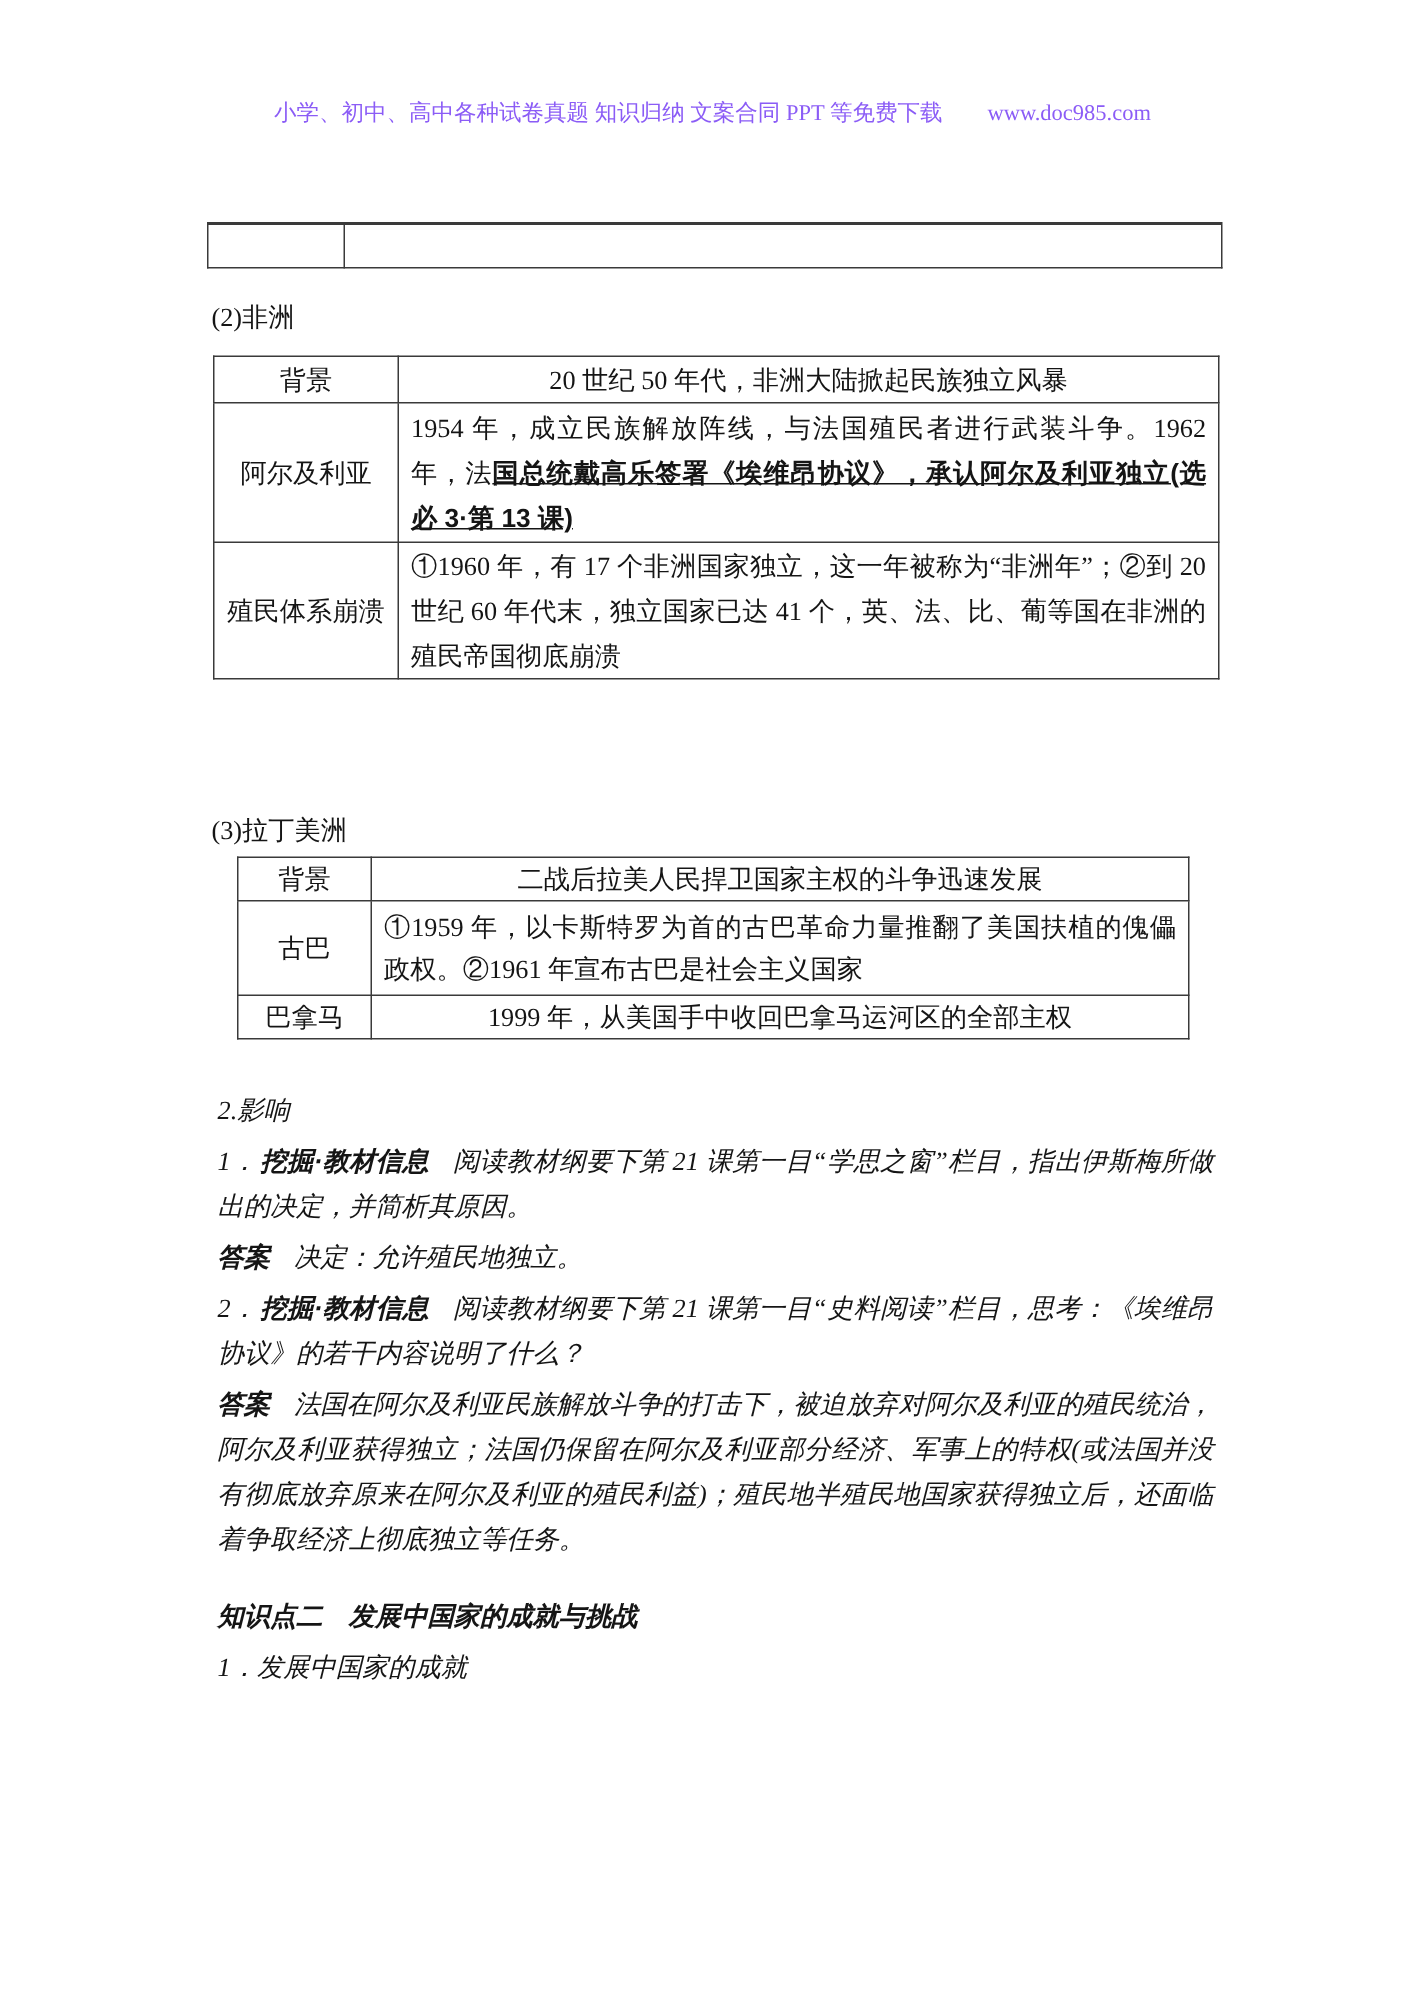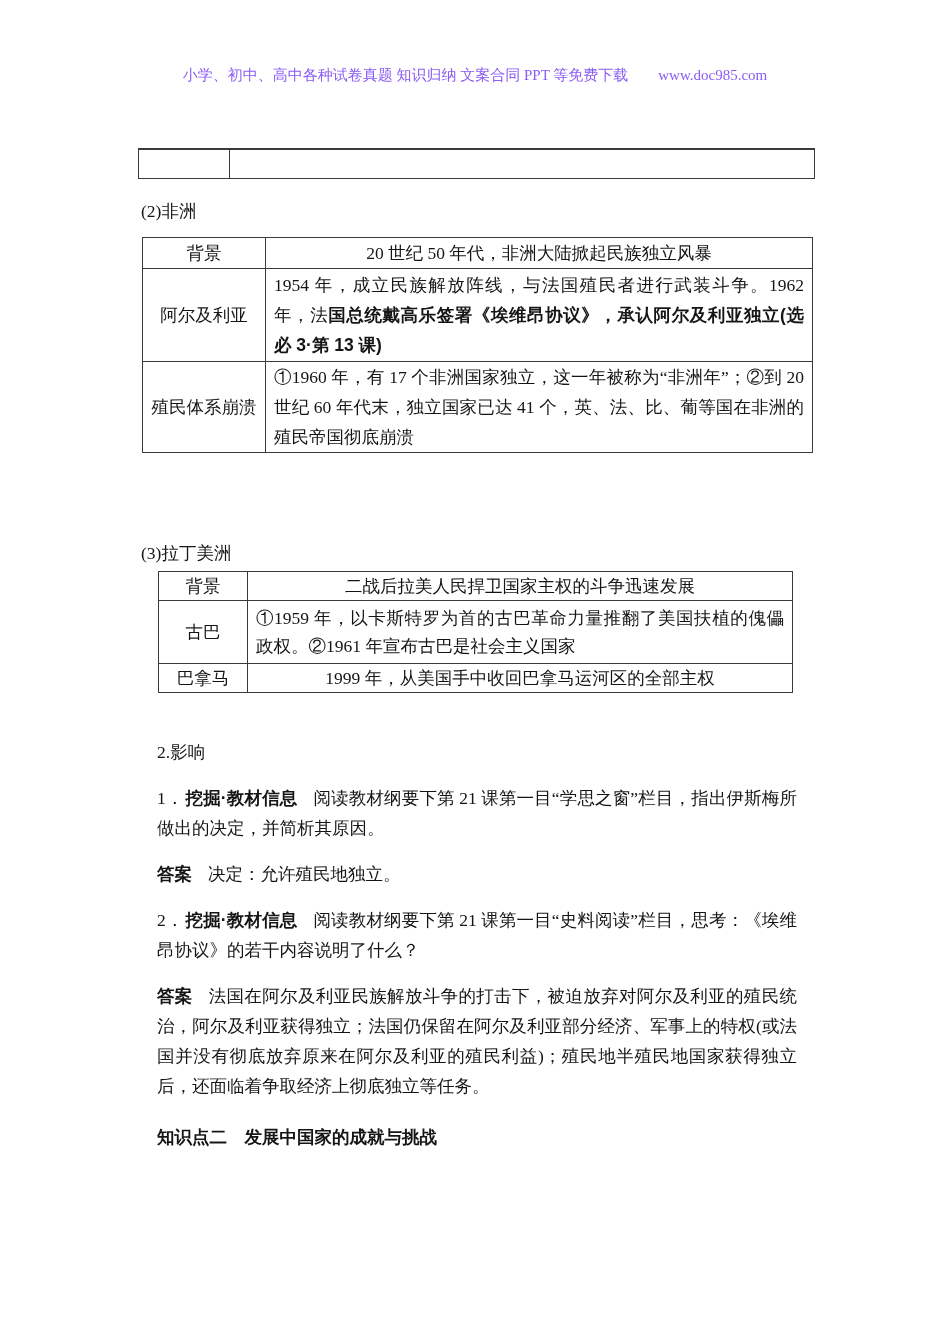--- a/index.html
+++ b/index.html
@@ -51,34 +51,35 @@
   .africa-label { top: 199px; }
   .latam-label  { top: 541px; }
 
   .africa-table { position: absolute; left: 142px; top: 237px; width: 671px; }
   .latam-table  { position: absolute; left: 158px; top: 571px; width: 635px; }
   .latam-table td { line-height: 28px; }
 
   .emph {
     font-family: "Liberation Sans", "DejaVu Sans", sans-serif;
     font-weight: 700;
+    text-decoration: underline;
   }
 
   
   .body-block {
     position: absolute;
     left: 141px;
     top: 721px;
     width: 672px;
     font-size: 17.5px;
     line-height: 30px;
     text-align: justify;
     word-break: break-all;
   }
-  .body-block p { margin: 16px; }
+  .body-block p { margin: 4px; font-style: italic; }
   .lead {
     font-family: "Liberation Sans", "DejaVu Sans", sans-serif;
     font-weight: 700;
   }
   .gap-after { margin-right: 16px; }
   .num { margin-right: 2px; }
 
   .kp-heading {
     margin-top: 21px !important;
     font-family: "Liberation Sans", "DejaVu Sans", sans-serif;
@@ -165,15 +166,16 @@
     </p>
 
     <p>
       <span class="num">2．</span><span class="lead gap-after">挖掘·教材信息</span><span>阅读教材纲要下第 21 课第一目“史料阅读”栏目，思考：《埃维昂协议》的若干内容说明了什么？</span>
     </p>
     <p>
       <span class="lead gap-after">答案</span><span>法国在阿尔及利亚民族解放斗争的打击下，被迫放弃对阿尔及利亚的殖民统治，阿尔及利亚获得独立；法国仍保留在阿尔及利亚部分经济、军事上的特权(或法国并没有彻底放弃原来在阿尔及利亚的殖民利益)；殖民地半殖民地国家获得独立后，还面临着争取经济上彻底独立等任务。</span>
     </p>
 
     <p class="kp-heading">知识点二　发展中国家的成就与挑战</p>
+    <p class="kp-item">1．发展中国家的成就</p>
   </div>
 
 </div>
 
 </body></html>

